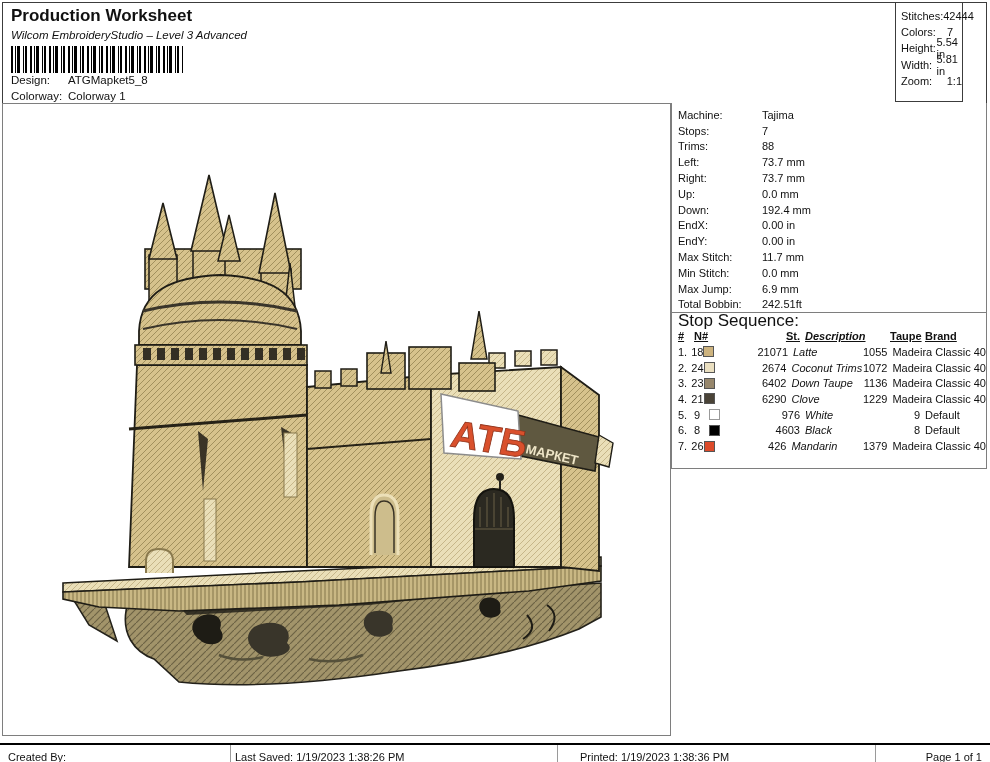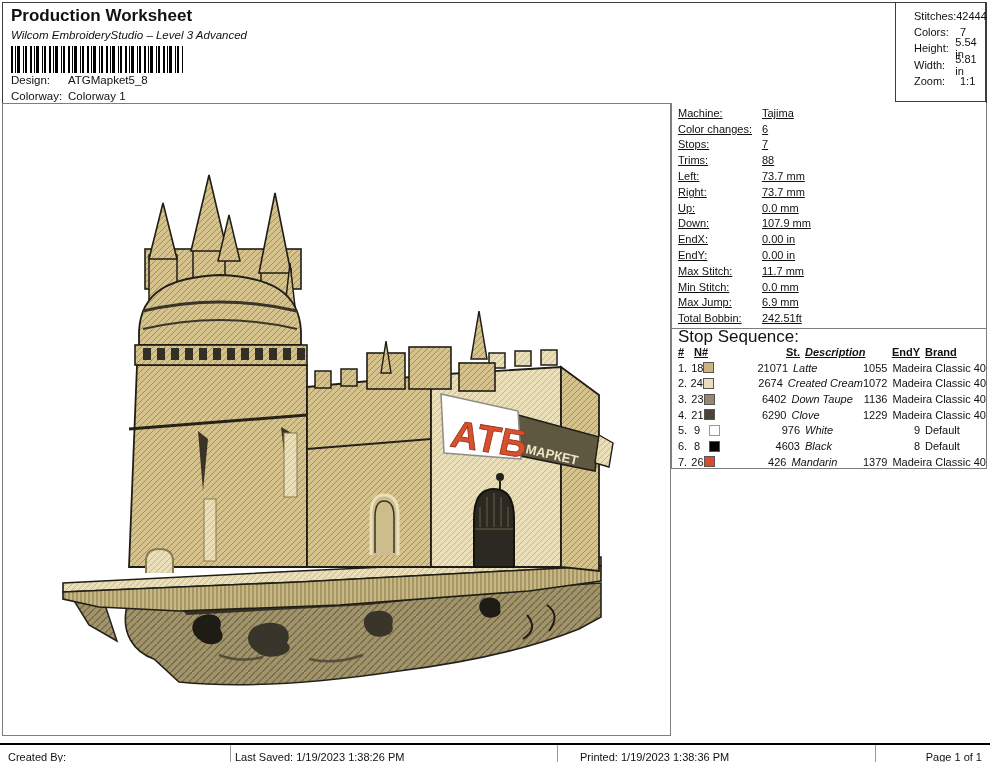--- a/index.html
+++ b/index.html
@@ -7,28 +7,28 @@
   .abs{position:absolute;}
   
   .header-box{left:2px;top:2px;width:983px;height:100px;border:1px solid #3c3c3c;background:#fff;}
   .title{left:8px;top:3px;font-size:17px;font-weight:bold;}
   .subtitle{left:8px;top:26px;font-size:11.5px;font-style:italic;}
   .barcode{left:8px;top:43px;width:172px;height:27px;
     background:repeating-linear-gradient(90deg,#000 0 2px,#fff 2px 4px,#000 4px 5px,#fff 5px 6px,#000 6px 9px,#fff 9px 12px,#000 12px 13px,#fff 13px 14px,#000 14px 16px,#fff 16px 19px);}
   .meta-row{left:8px;font-size:11.5px;display:flex;}
   .meta-row .ml{width:57px;}
   
-  .stats-box{left:895px;top:2px;width:91px;height:100px;border:1px solid #3c3c3c;background:#fff;padding:5px 0 0 18px;box-sizing:border-box;}
+  .stats-box{left:895px;top:2px;width:68px;height:100px;border:1px solid #3c3c3c;background:#fff;padding:5px 0 0 5px;box-sizing:border-box;}
   .stat-row{display:flex;height:16.2px;font-size:11px;align-items:center;}
   .stat-row .sl{width:46px;}
   
   .design-box{left:2px;top:103px;width:667px;height:631px;border:1px solid #7e7e7e;background:#fff;}
   
   .panel{left:671px;top:103px;width:316px;height:366px;border-left:1px solid #7e7e7e;border-right:1px solid #7e7e7e;border-bottom:1px solid #7e7e7e;background:#fff;box-sizing:border-box;padding:2px 0 0 6px;}
-  .kv{display:flex;height:15.8px;align-items:center;font-size:11px;white-space:nowrap;text-decoration:underline;}
+  .kv{display:flex;height:15.8px;align-items:flex-end;font-size:11px;white-space:nowrap;}
   .kv .kl{width:84px;}
   .seq-title{height:15px;font-size:17px;border-top:1px solid #7e7e7e;margin-top:2px;margin-left:-6px;padding-left:6px;display:flex;align-items:center;}
   .sr{display:flex;align-items:center;height:15.7px;font-size:11px;white-space:nowrap;padding-left:0;}
   .sr.hdr{font-weight:bold;}
   .sr.hdr span{text-decoration:underline;}
   .c-num{width:16px;}
   .c-n{width:15px;}
   .c-sw{width:17px;display:flex;align-items:center;}
   .sw{width:11px;height:11px;border:1px solid #555;display:inline-block;box-sizing:border-box;}
   .c-st{width:34px;text-align:right;margin-right:5px;margin-left:40px;}
@@ -195,24 +195,20 @@
     </g>
   </svg>
 </div>
 
 <div class="abs panel">
   <div class="kv">
       <span class="kl">Machine:</span>
       <span>Tajima</span>
     </div>
   <div class="kv">
-      <span class="kl">Color changes:</span>
-      <span>6</span>
-    </div>
-  <div class="kv">
       <span class="kl">Stops:</span>
       <span>7</span>
     </div>
   <div class="kv">
       <span class="kl">Trims:</span>
       <span>88</span>
     </div>
   <div class="kv">
       <span class="kl">Left:</span>
       <span>73.7 mm</span>
@@ -220,21 +216,21 @@
   <div class="kv">
       <span class="kl">Right:</span>
       <span>73.7 mm</span>
     </div>
   <div class="kv">
       <span class="kl">Up:</span>
       <span>0.0 mm</span>
     </div>
   <div class="kv">
       <span class="kl">Down:</span>
-      <span>107.9 mm</span>
+      <span>192.4 mm</span>
     </div>
   <div class="kv">
       <span class="kl">EndX:</span>
       <span>0.00 in</span>
     </div>
   <div class="kv">
       <span class="kl">EndY:</span>
       <span>0.00 in</span>
     </div>
   <div class="kv">
@@ -255,21 +251,21 @@
     </div>
 
   <div class="seq-title">Stop Sequence:</div>
 
   <div class="sr hdr">
     <span class="c-num">#</span>
     <span class="c-n">N#</span>
     <span class="c-sw"></span>
     <span class="c-st">St.</span>
     <span class="c-d">Description</span>
-    <span class="c-c">EndY</span>
+    <span class="c-c">Taupe</span>
     <span class="c-b">Brand</span>
   </div>
 
   <div class="sr">
     <span class="c-num">1.</span>
       <span class="c-n">18</span>
     <span class="c-sw">
         <i class="sw" style="background: rgb(205, 179, 126);"></i>
       </span>
     <span class="c-st">21071</span>
@@ -277,21 +273,21 @@
     <span class="c-c">1055</span>
       <span class="c-b">Madeira Classic 40</span>
   </div>
   <div class="sr">
     <span class="c-num">2.</span>
       <span class="c-n">24</span>
     <span class="c-sw">
         <i class="sw" style="background: rgb(234, 223, 192);"></i>
       </span>
     <span class="c-st">2674</span>
-      <span class="c-d">Created Cream</span>
+      <span class="c-d">Coconut Trims</span>
     <span class="c-c">1072</span>
       <span class="c-b">Madeira Classic 40</span>
   </div>
   <div class="sr">
     <span class="c-num">3.</span>
       <span class="c-n">23</span>
     <span class="c-sw">
         <i class="sw" style="background: rgb(151, 135, 108);"></i>
       </span>
     <span class="c-st">6402</span>

